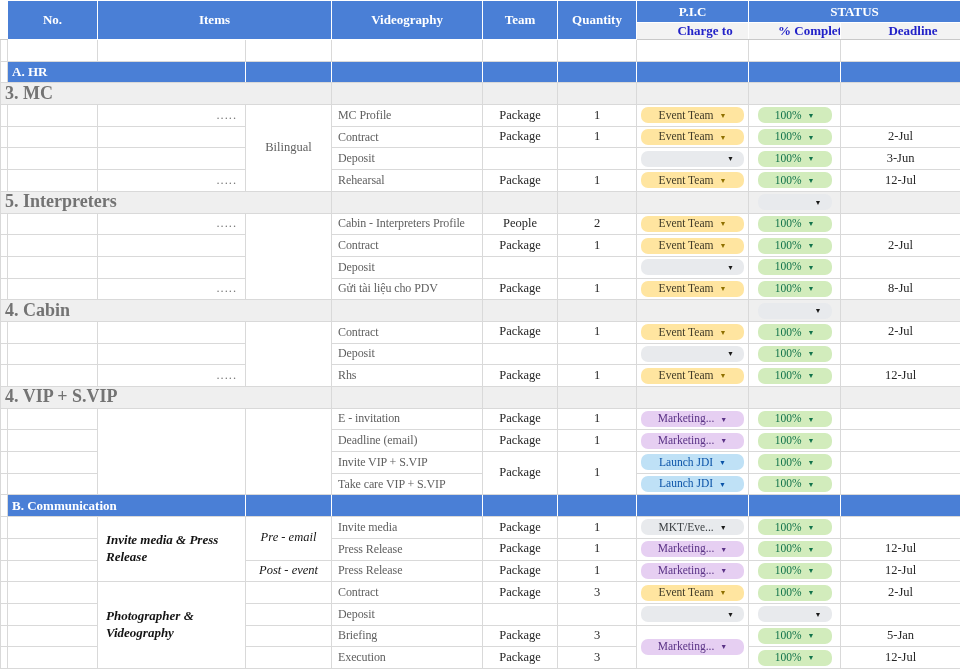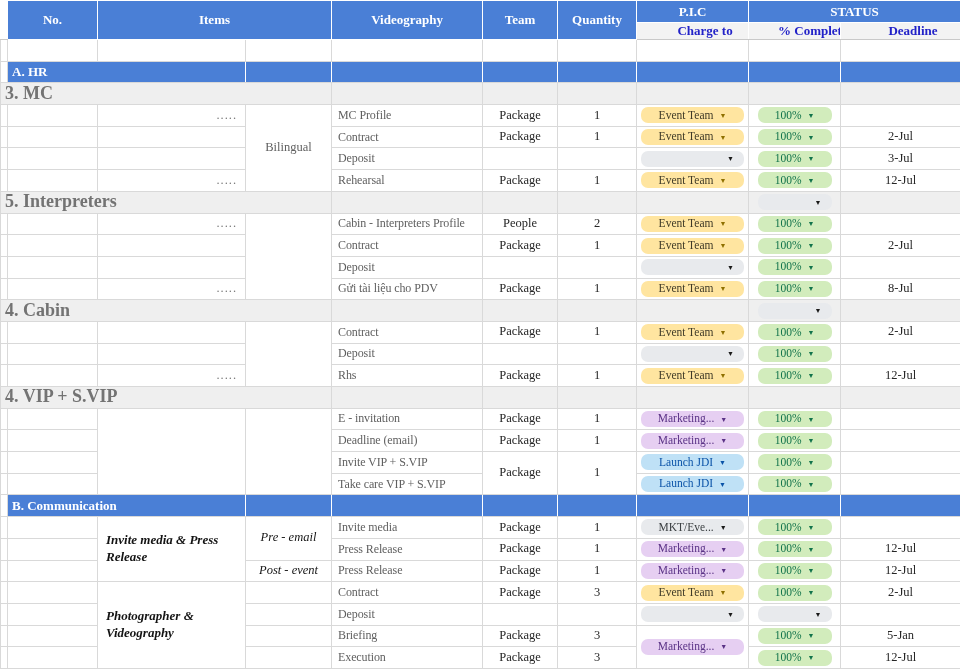--- a/index.html
+++ b/index.html
@@ -155,21 +155,21 @@
         <td class="desc">Deposit</td>
         <td class="unit"></td>
         <td class="qty"></td>
         <td class="charge"><span class="chip chip-charge empty" style="background: rgb(232, 234, 237); color: rgb(60, 64, 67);">
             <span class="chip-caret" style="color: rgb(26, 26, 26);">▼</span>
           </span></td>
         <td class="complete"><span class="chip chip-complete" style="background: rgb(210, 236, 188); color: rgb(17, 115, 75);">
             <span class="chip-label">100%</span>
             <span class="chip-caret" style="color: rgb(17, 115, 75);">▼</span>
           </span></td>
-        <td class="deadline">3-Jul</td>
+        <td class="deadline">3-Jun</td>
       </tr>
       <tr>
         <td class="sliver"></td>
         <td class="no"></td>
         <td class="items1 dots">.....</td>
         <td class="desc">Rehearsal</td>
         <td class="unit">Package</td>
         <td class="qty">1</td>
         <td class="charge"><span class="chip chip-charge" style="background: rgb(255, 229, 160); color: rgb(63, 58, 39);">
             <span class="chip-label">Event Team</span>

